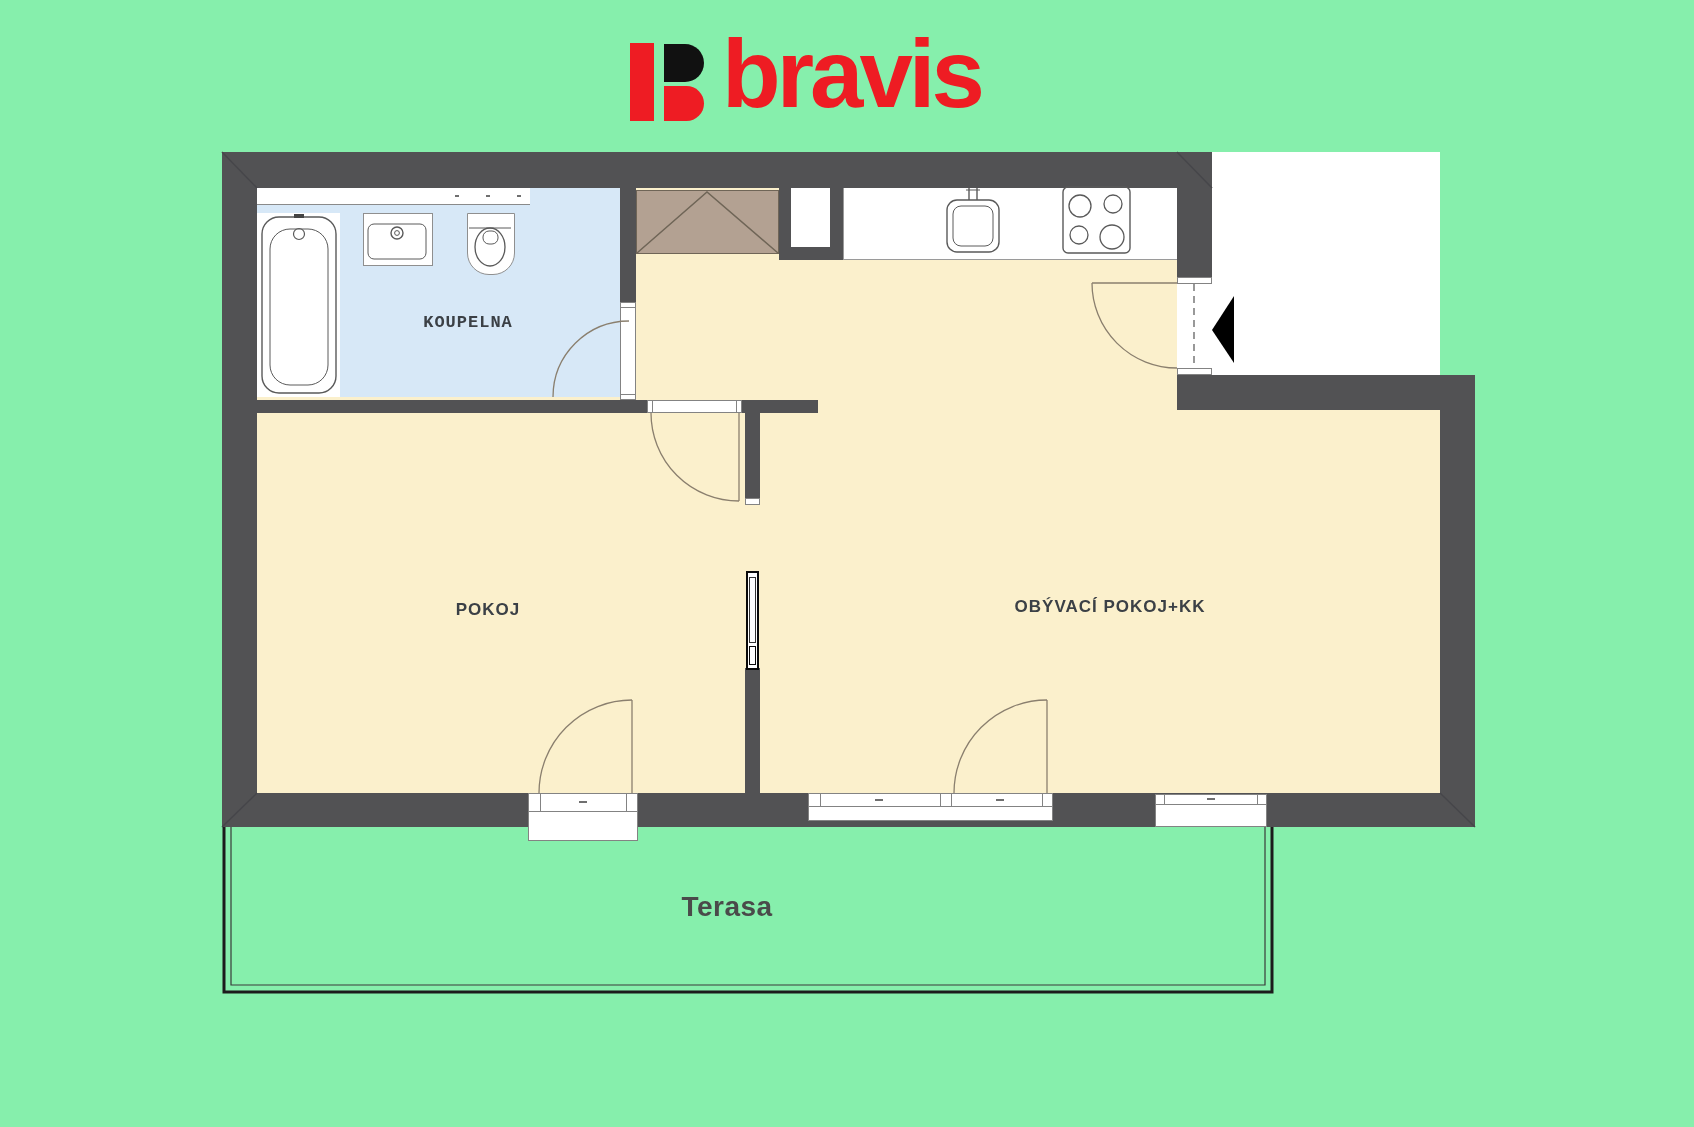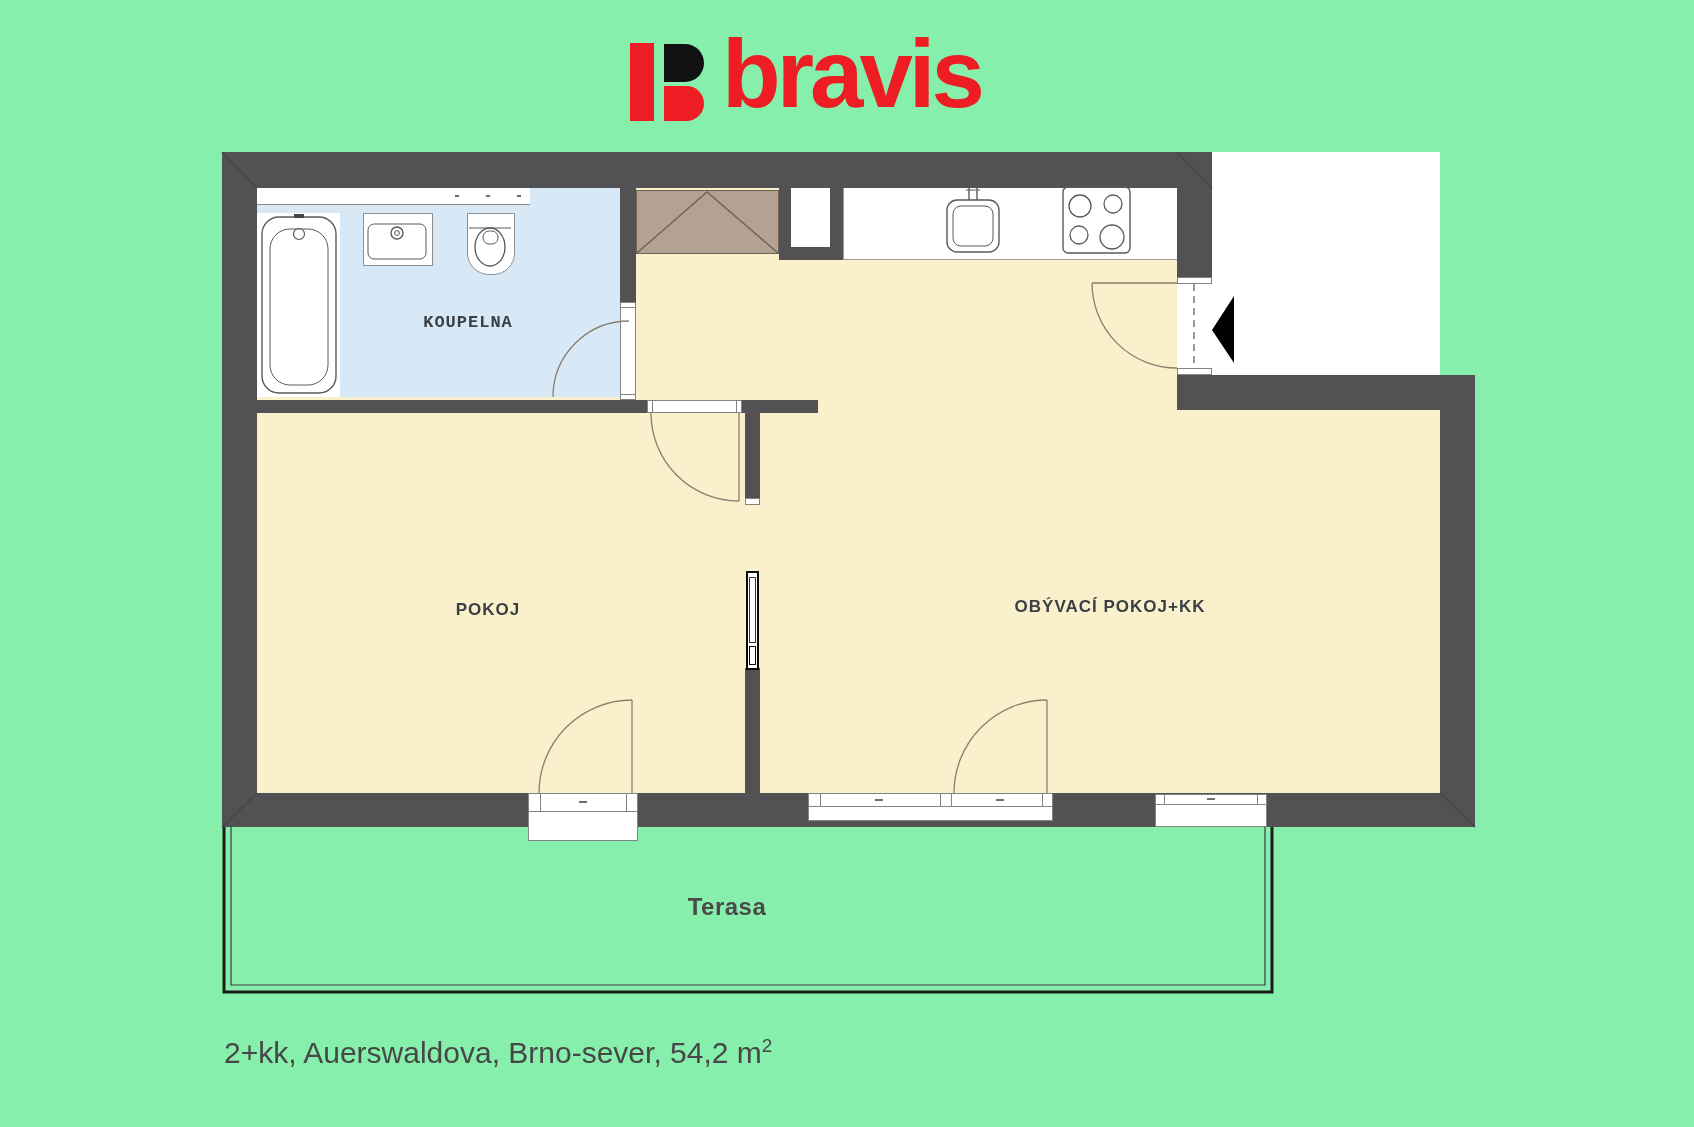--- a/index.html
+++ b/index.html
@@ -13,21 +13,21 @@
   html,body{margin:0;padding:0;background:#ffffff;}
   #canvas{position:relative;width:1694px;height:1127px;background:#86efac;overflow:hidden;
           font-family:"Liberation Sans", sans-serif;}
   .abs{position:absolute;}
   .wall{position:absolute;background:var(--wall);}
   .floor{position:absolute;background:var(--floor);}
   .white{position:absolute;background:#ffffff;}
   .fixture{position:absolute;background:#ffffff;border:1px solid #8f8f8f;}
   .room-label{position:absolute;transform:translate(-50%,-50%);font-weight:bold;
               color:#3b4046;font-size:17px;letter-spacing:1px;white-space:nowrap;}
-  #terasa-label{font-size:24px;color:#4a4a4a;letter-spacing:0.5px;}
+  #terasa-label{font-size:28px;color:#4a4a4a;letter-spacing:0.5px;}
   #caption{position:absolute;left:224px;top:1035px;font-size:30px;color:#474747;}
   #caption sup{font-size:19px;}
   
   #logo-bar{position:absolute;left:630px;top:43px;width:24px;height:78px;background:var(--red);}
   #logo-b-top{position:absolute;left:664px;top:44px;width:40px;height:38px;background:#111111;
               border-radius:0 19px 19px 0;}
   #logo-b-bottom{position:absolute;left:664px;top:86px;width:40px;height:35px;background:var(--red);
               border-radius:0 18px 18px 0;}
   #logo-text{position:absolute;left:722px;top:26px;font-size:96px;font-weight:bold;
              color:var(--red);letter-spacing:-4px;line-height:1;}
@@ -184,17 +184,14 @@
       <path d="M224,827 L224,992 L1272,992 L1272,827" stroke-width="3"></path>
       <path d="M231,827 L231,985 L1265,985 L1265,827" stroke-width="1.2" stroke="#3a3a3a"></path>
     </g>
   </svg>
 
   <div class="room-label" style="left:468px;top:322px;font-family:Liberation Mono, monospace;">KOUPELNA</div>
   <div class="room-label" style="left:488px;top:610px;">POKOJ</div>
   <div class="room-label" style="left:1110px;top:607px;">OBÝVACÍ POKOJ+KK</div>
   <div class="room-label" id="terasa-label" style="left:727px;top:907px;">Terasa</div>
 
-  <div id="caption">
-    <span>2+kk, Auerswaldova, Brno-sever, 54,2 m</span><sup>2</sup>
-  </div>
 
 </div>
 
 </body></html>

